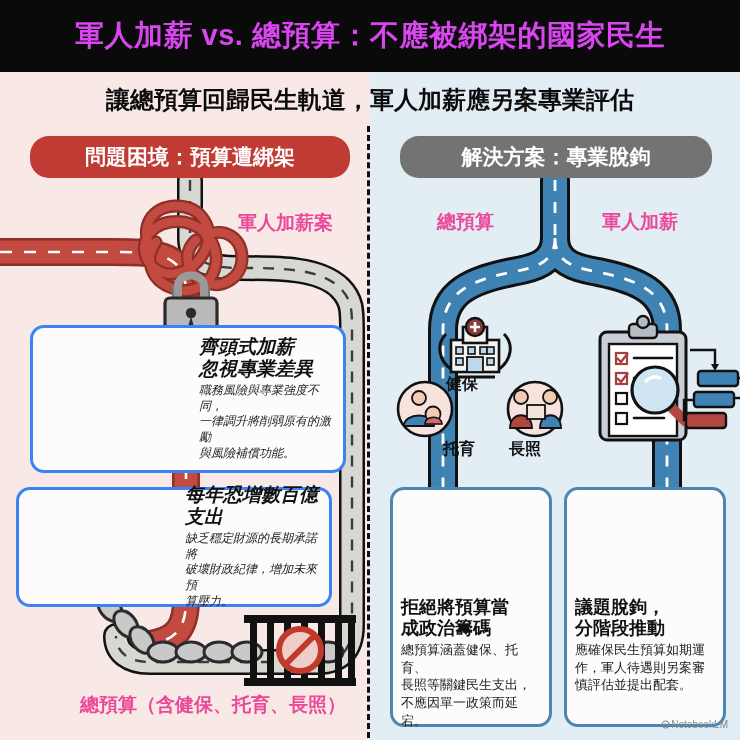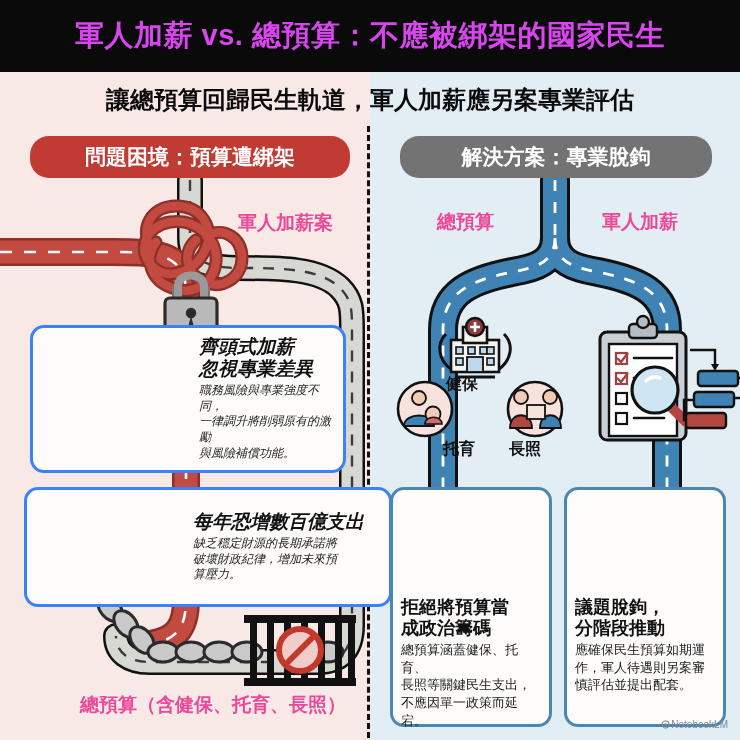--- a/index.html
+++ b/index.html
@@ -71,21 +71,21 @@
 
   
   .card{
     position:absolute;background:#fdfcfb;border-radius:14px;z-index:10;
     box-sizing:border-box;
   }
   .card.red{border:3px solid #3b82f6;font-style:italic;}
   .card.blue{border:3px solid #4a87b3;}
 
   .c1{left:30px;top:325px;width:316px;height:148px;}
-  .c2{left:24px;top:487px;width:368px;height:120px;}
+  .c2{left:16px;top:487px;width:316px;height:120px;}
   .c3{left:390px;top:487px;width:162px;height:240px;}
   .c4{left:564px;top:487px;width:162px;height:240px;}
 
   .card-inner{display:flex;width:100%;height:100%;box-sizing:border-box;padding:8px 10px;}
   .card-inner.row{flex-direction:row;align-items:center;}
   .card-inner.col{flex-direction:column;align-items:center;padding:10px 8px 6px;}
 
   .card-icon{flex:0 0 auto;display:flex;align-items:center;justify-content:center;}
   .card-text{flex:1 1 auto;padding-left:6px;}
 

